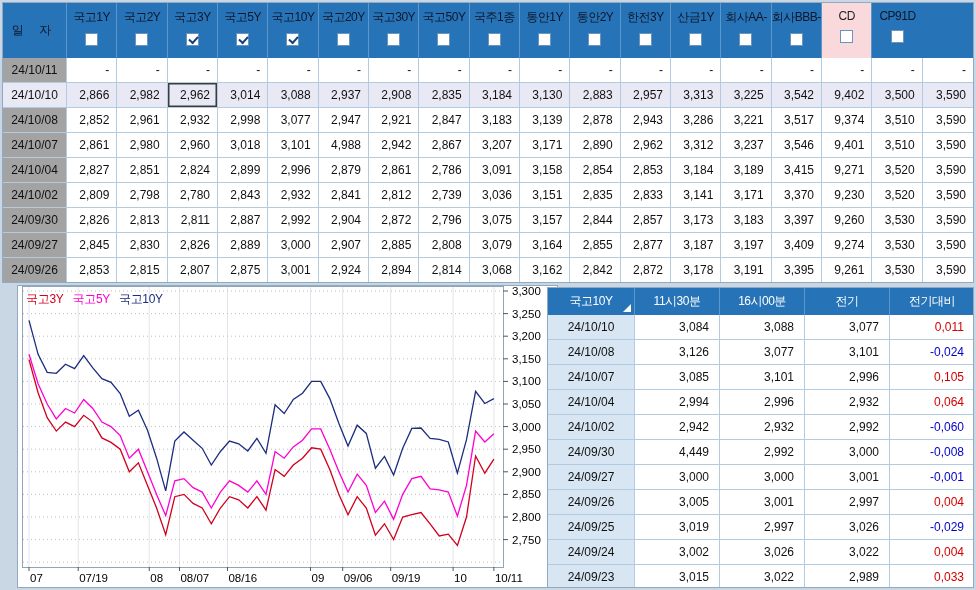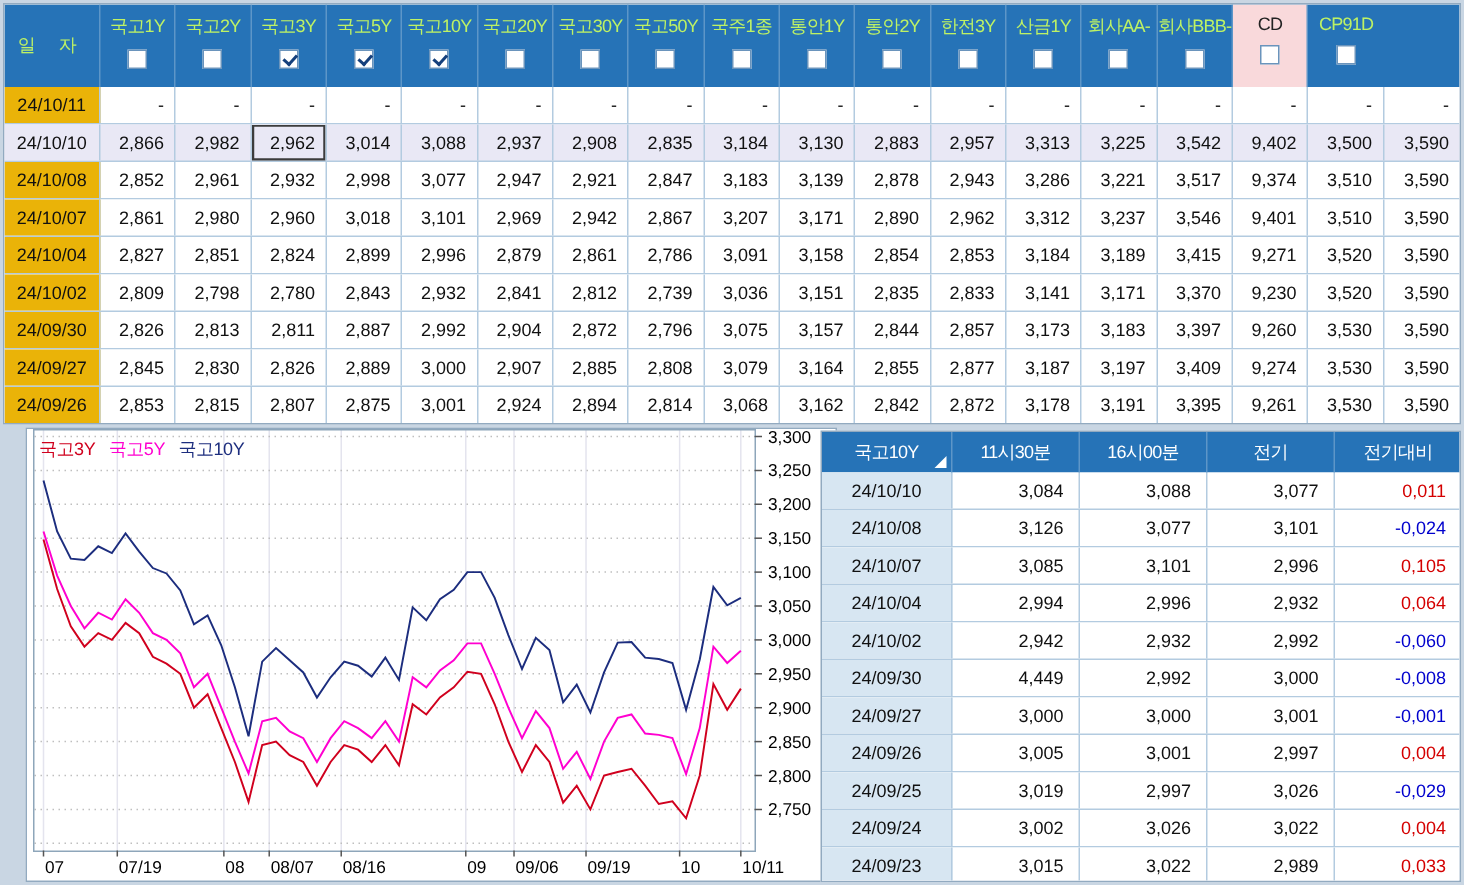--- a/index.html
+++ b/index.html
@@ -6,36 +6,36 @@
   html,body { width:976px; height:590px; overflow:hidden;
     font-family:"Liberation Sans","DejaVu Sans",sans-serif; font-size:12px; color:#111;
     background:#c9d6e3; }
   .panel { position:absolute; background:#fff; border:1px solid #92aac0; }
 
   
   #top-table { left:2px; top:2px; width:972px; height:281px; overflow:hidden; }
   .tt-row, #tt-header { display:grid; grid-template-columns:64px repeat(18,1fr); }
   #tt-header { height:55px; background:#2673b7; }
   .th { position:relative; display:flex; flex-direction:column; align-items:center;
-        border-right:1px solid #5d96c8; color:#bef264; }
+        border-right:1px solid #5d96c8; color:#0f172a; }
   .th:last-child { border-right:none; }
   .th .lbl { margin-top:6px; white-space:nowrap; letter-spacing:-0.5px; }
   .th.date-h { justify-content:center; }
   .th.date-h .lbl { margin-top:0; letter-spacing:6px; }
   .th.pink { background:#f9d9db; color:#222; }
   .cb { position:relative; margin-top:7px; width:13px; height:13px; background:#fff;
         border:1px solid #6a94bc; }
   .cb.checked::after { content:""; position:absolute; left:2px; top:2px; width:7px; height:4px;
         border-left:2px solid #15407c; border-bottom:2px solid #15407c; transform:rotate(-48deg); }
   .tt-row { height:25px; border-bottom:1px solid #b3cbe0; background:#fff; }
   .tt-row.hl { background:#e9e8f5; }
   .td { display:flex; align-items:center; justify-content:flex-end; padding-right:7px;
         border-right:1px solid #b3cbe0; overflow:hidden; white-space:nowrap; }
   .td:last-child { border-right:none; }
-  .td.date { justify-content:center; padding-right:0; background:#eab308; }
+  .td.date { justify-content:center; padding-right:0; background:#a3a3a3; }
   .tt-row.hl .td.date { background:#e9e8f5; }
   .td.selcell { box-shadow:inset 0 0 0 1.5px #3c3c3c; }
 
   
   #chart { left:2px; top:285px; width:541px; height:303px;margin-left:15px; }
   #chart-legend { position:absolute; left:8px; top:5px; white-space:nowrap; letter-spacing:-0.3px; }
   #chart-legend span { margin-right:9px; }
 
   
   #right-table { left:547px; top:287px; width:427px; height:301px; overflow:hidden; }
@@ -195,21 +195,21 @@
         <div class="td">3,510</div>
         <div class="td">3,590</div>
       </div>
       <div class="tt-row">
         <div class="td date">24/10/07</div>
         <div class="td">2,861</div>
         <div class="td">2,980</div>
         <div class="td">2,960</div>
         <div class="td">3,018</div>
         <div class="td">3,101</div>
-        <div class="td">2,969</div>
+        <div class="td">4,988</div>
         <div class="td">2,942</div>
         <div class="td">2,867</div>
         <div class="td">3,207</div>
         <div class="td">3,171</div>
         <div class="td">2,890</div>
         <div class="td">2,962</div>
         <div class="td">3,312</div>
         <div class="td">3,237</div>
         <div class="td">3,546</div>
         <div class="td">9,401</div>

